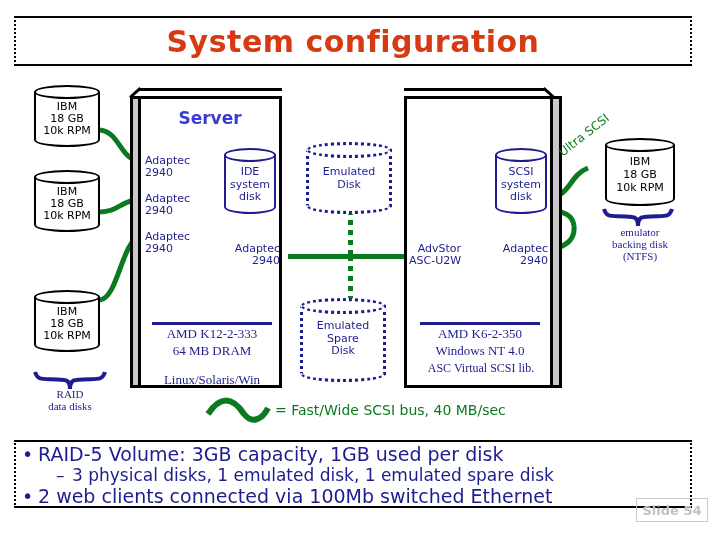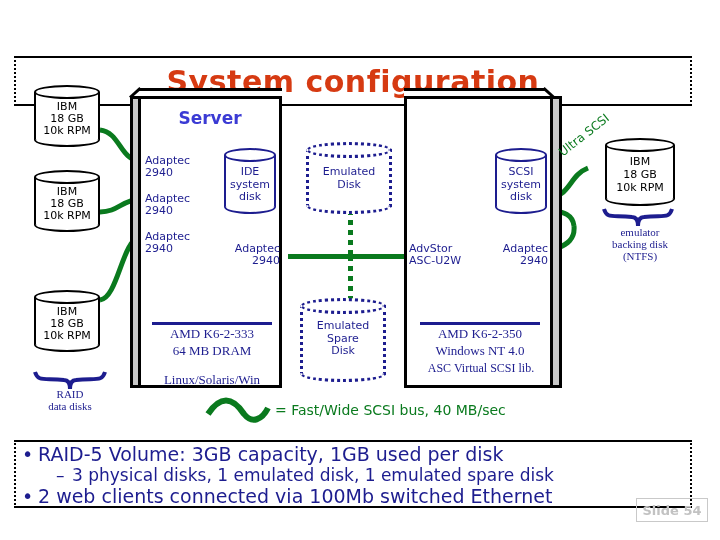--- a/index.html
+++ b/index.html
@@ -4,21 +4,21 @@
 <style>
   html,body{margin:0;padding:0;background:#fff;}
   body{width:720px;height:540px;overflow:hidden;
        font-family:"DejaVu Sans","Liberation Sans",sans-serif;}
   #slide{position:relative;width:720px;height:540px;background:#fff;}
 
   
   #title-box{position:absolute;left:14px;top:16px;width:678px;height:50px;
     border-top:2px solid #000;border-bottom:2px solid #000;
     border-left:2px dotted #000;border-right:2px dotted #000;
-    box-sizing:border-box;display:flex;align-items:center;justify-content:center;margin-top:40px;}
+    box-sizing:border-box;display:flex;align-items:center;justify-content:center;}
   #title-text{color:#D63A12;font-size:30px;font-weight:bold;letter-spacing:.5px;
     font-family:"DejaVu Sans","Liberation Sans",sans-serif;}
 
   
   #body-box{position:absolute;left:14px;top:440px;width:678px;height:68px;
     border-top:2px solid #000;border-bottom:2px solid #000;
     border-left:2px dotted #000;border-right:2px dotted #000;
     box-sizing:border-box;padding:2px 6px 0 6px;}
   .bullet1{color:#1d1d8f;font-size:19px;line-height:21px;white-space:nowrap;}
   .bullet2{color:#1d1d8f;font-size:17px;line-height:21px;white-space:nowrap;
@@ -161,21 +161,21 @@
     <div class="bot" style="top:52px;"></div>
     <div class="txt" style="top:18px;text-align:center;">IDE
 system
 disk</div>
   </div>
 
   <div class="lbl r" style="left:200px;top:243px;width:80px;">Adaptec
 2940</div>
 
   <div class="hr-navy" style="left:152px;top:322px;width:120px;"></div>
-  <div class="lbl c" style="left:138px;top:328px;width:148px;font-size:13px;">AMD K6-2-333</div>
+  <div class="lbl c" style="left:138px;top:328px;width:148px;font-size:13px;">AMD K12-2-333</div>
   <div class="lbl c" style="left:138px;top:345px;width:148px;font-size:13px;">64 MB DRAM</div>
   <div class="lbl c" style="left:136px;top:374px;width:152px;font-size:13px;">Linux/Solaris/Win</div>
 
   <div class="bus-h" style="left:288px;top:254px;width:128px;"></div>
   <div class="bus-v-d" style="left:348px;top:210px;height:46px;"></div>
   <div class="bus-v-d" style="left:348px;top:256px;height:58px;"></div>
 
   <div class="cyl dsh" style="left:306px;top:142px;width:86px;height:76px;">
     <div class="body" style="height:58px;"></div>
     <div class="top" style="height:16px;"></div>
@@ -201,21 +201,21 @@
 
   <div class="cyl" style="left:495px;top:148px;width:52px;height:66px;">
     <div class="body" style="height:52px;"></div>
     <div class="top"></div>
     <div class="bot" style="top:52px;"></div>
     <div class="txt" style="top:18px;">SCSI
 system
 disk</div>
   </div>
 
-  <div class="lbl" style="left:409px;top:243px;">AdvStor
+  <div class="lbl" style="left:409px;top:243px;text-align:right;">AdvStor
 ASC-U2W</div>
   <div class="lbl r" style="left:470px;top:243px;width:78px;">Adaptec
 2940</div>
 
   <div class="hr-navy" style="left:420px;top:322px;width:120px;"></div>
   <div class="lbl c" style="left:406px;top:328px;width:148px;font-size:13px;">AMD K6-2-350</div>
   <div class="lbl c" style="left:406px;top:345px;width:148px;font-size:13px;">Windows NT 4.0</div>
   <div class="lbl c" style="left:402px;top:362px;width:158px;font-size:12px;">ASC Virtual SCSI lib.</div>
 
   <div style="position:absolute;left:556px;top:148px;color:#0a7a1e;font-size:12px;

